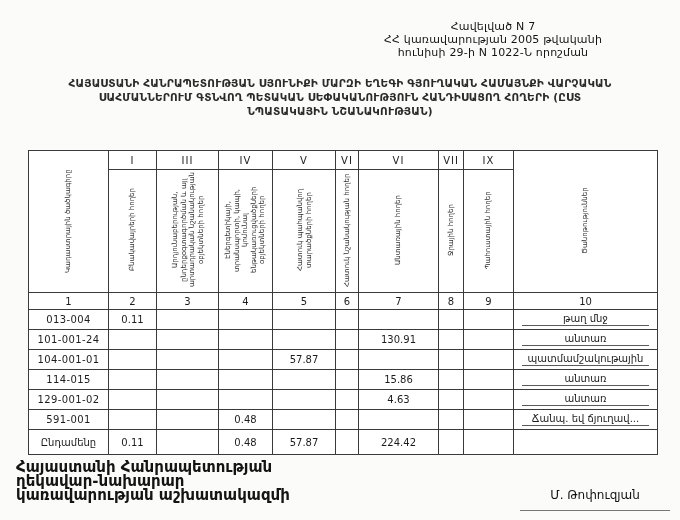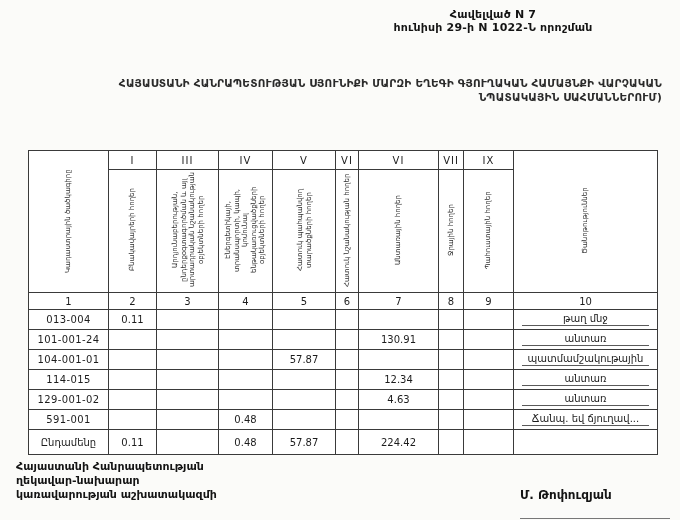--- a/index.html
+++ b/index.html
@@ -5,31 +5,31 @@
   html,body{margin:0;padding:0;}
   body{
     width:680px;height:520px;position:relative;overflow:hidden;
     background:#fbfbf9;color:#1c1c1c;
     font-family:"DejaVu Sans", sans-serif;
     -webkit-font-smoothing:none;
   }
   .page{position:absolute;inset:0;}
   
   .appendix{
-    position:absolute;top:8px;right:12px;width:350px;
-    text-align:center;font-weight:bold;font-size:11px;line-height:13px;
+    position:absolute;top:20px;right:12px;width:350px;
+    text-align:center;font-weight:normal;font-size:11px;line-height:13px;
     letter-spacing:0.2px;color:#141414;
   }
   
   .doc-title{
     position:absolute;top:58px;left:0;width:680px;text-align:center;
     font-weight:bold;font-size:13px;letter-spacing:4px;color:#222;
   }
   .doc-subtitle{
-    position:absolute;top:76px;left:18px;width:644px;text-align:right;
+    position:absolute;top:76px;left:18px;width:644px;text-align:center;
     font-weight:bold;font-size:10.5px;line-height:14px;color:#2a2a2a;
     letter-spacing:0.2px;
   }
   
   table.cad{
     position:absolute;left:28px;top:150px;
     border-collapse:collapse;table-layout:fixed;
     background:#fff;
   }
   table.cad td{
@@ -49,42 +49,44 @@
   }
   td.colnum{height:16px;font-size:10px;color:#222;}
   td.code{height:19px;text-align:left;padding-left:3px;font-size:10px;letter-spacing:0.4px;}
   td.val{height:19px;font-size:10px;margin-left:31px;}
   td.note{height:19px;text-align:left;padding:0 3px;font-size:9px;color:#333;}
   .note-u{display:inline-block;min-width:92%;border-bottom:1px solid #5a5a5a;line-height:12px;}
   td.total-label{height:24px;text-align:left;padding-left:12px;font-size:10px;}
   
   .footer-left{
     position:absolute;left:16px;top:460px;
-    font-weight:bold;font-size:11px;line-height:14px;color:#141414;
+    font-weight:bold;font-size:15px;line-height:14px;color:#141414;
   }
   .signature{
     position:absolute;left:520px;top:488px;width:150px;
-    font-weight:bold;font-size:12px;color:#141414;text-align:left;
-    border-bottom:1px solid #777;padding-bottom:16px;
+    font-weight:normal;font-size:12px;color:#141414;text-align:center;
+    border-bottom:1px solid #777;padding-bottom:8px;
   }
 </style>
 </head>
 <body>
 
 <div class="page">
 
   <div class="appendix">
     <div>Հավելված N 7</div>
+    <div>ՀՀ կառավարության 2005 թվականի</div>
     <div>հունիսի 29-ի N 1022-Ն որոշման</div>
   </div>
 
 
   <div class="doc-subtitle">
     <div>ՀԱՅԱՍՏԱՆԻ ՀԱՆՐԱՊԵՏՈՒԹՅԱՆ ՍՅՈՒՆԻՔԻ ՄԱՐԶԻ ԵՂԵԳԻ ԳՅՈՒՂԱԿԱՆ ՀԱՄԱՅՆՔԻ ՎԱՐՉԱԿԱՆ</div>
-    <div>ՆՊԱՏԱԿԱՅԻՆ ՍԱՀՄԱՆՆԵՐՈՒՄ)</div>
+    <div>ՍԱՀՄԱՆՆԵՐՈՒՄ ԳՏՆՎՈՂ ՊԵՏԱԿԱՆ ՍԵՓԱԿԱՆՈՒԹՅՈՒՆ ՀԱՆԴԻՍԱՑՈՂ ՀՈՂԵՐԻ (ԸՍՏ</div>
+    <div>ՆՊԱՏԱԿԱՅԻՆ ՆՇԱՆԱԿՈՒԹՅԱՆ)</div>
   </div>
 
   <table class="cad">
     <colgroup>
       <col style="width:80px">
         <col style="width:48px">
         <col style="width:62px">
         <col style="width:54px">
       <col style="width:63px">
         <col style="width:23px">
@@ -188,21 +190,21 @@
       <td class="val"></td>
       <td class="note"><span class="note-u">պատմամշակութային</span></td>
     </tr>
     <tr>
       <td class="code">114-015</td>
       <td class="val"></td>
       <td class="val"></td>
       <td class="val"></td>
       <td class="val"></td>
       <td class="val"></td>
-      <td class="val">12.34</td>
+      <td class="val">15.86</td>
       <td class="val"></td>
       <td class="val"></td>
       <td class="note"><span class="note-u">անտառ</span></td>
     </tr>
     <tr>
       <td class="code">129-001-02</td>
       <td class="val"></td>
       <td class="val"></td>
       <td class="val"></td>
       <td class="val"></td>

